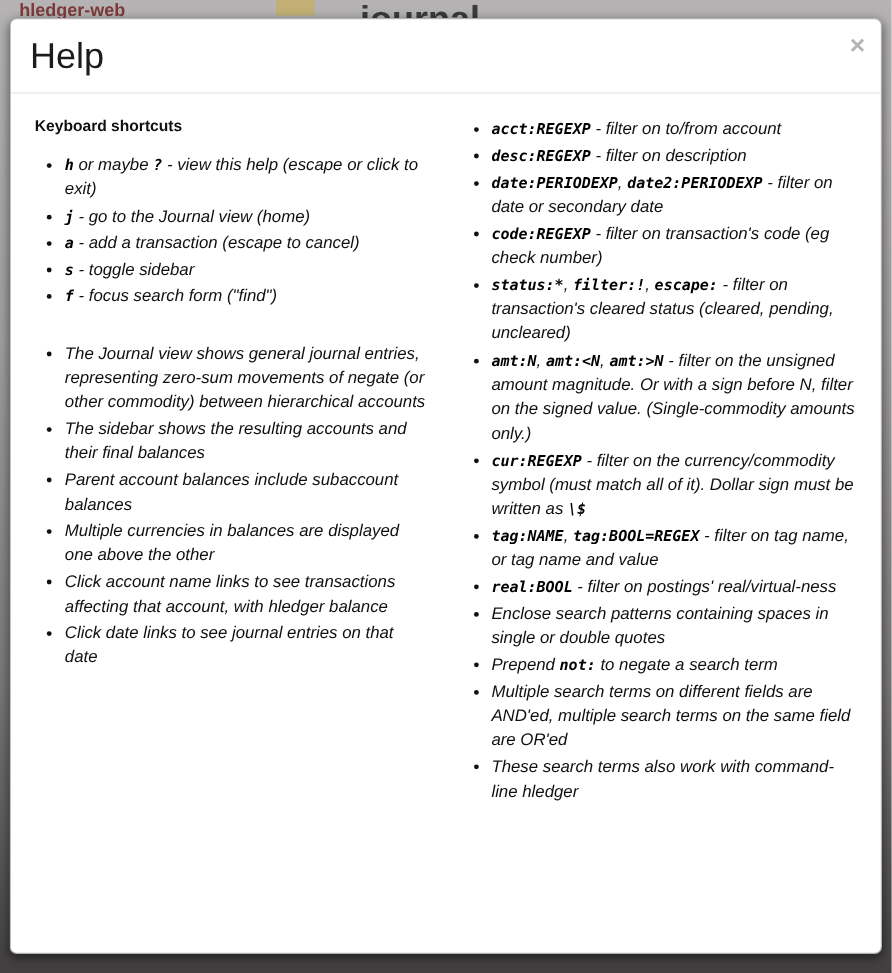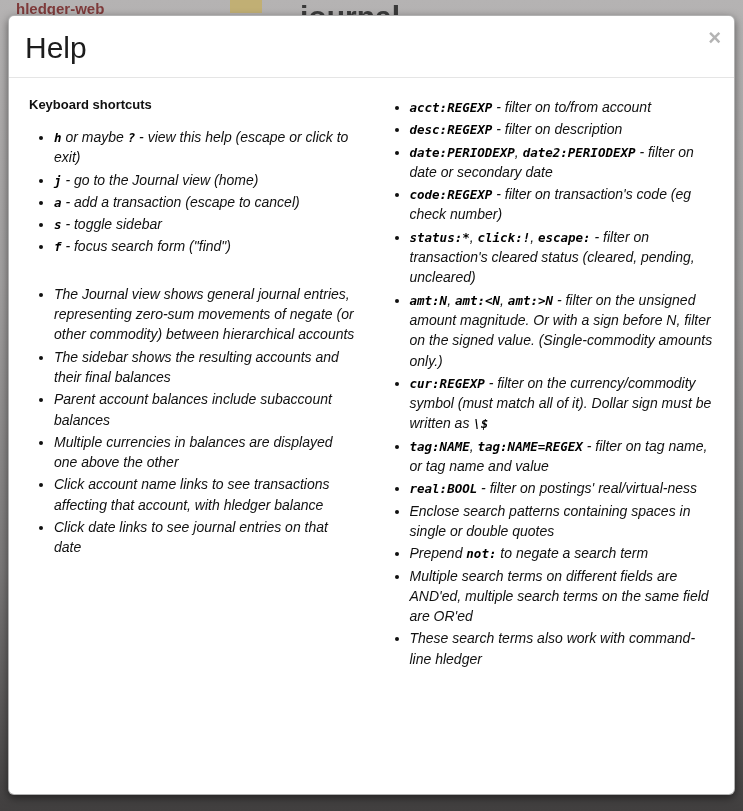--- a/index.html
+++ b/index.html
@@ -102,24 +102,24 @@
       </section>
     </div>
 
     <div class="col">
       <section>
         <ul class="help-list">
             <li><code>acct:REGEXP</code> - filter on to/from account</li>
             <li><code>desc:REGEXP</code> - filter on description</li>
             <li><code>date:PERIODEXP</code>, <code>date2:PERIODEXP</code> - filter on date or secondary date</li>
             <li><code>code:REGEXP</code> - filter on transaction's code (eg check number)</li>
-            <li><code>status:*</code>, <code>click:!</code>, <code>escape:</code> - filter on transaction's cleared status (cleared, pending, uncleared)</li>
+            <li><code>status:*</code>, <code>filter:!</code>, <code>escape:</code> - filter on transaction's cleared status (cleared, pending, uncleared)</li>
             <li><code>amt:N</code>, <code>amt:&lt;N</code>, <code>amt:&gt;N</code> - filter on the unsigned amount magnitude. Or with a sign before N, filter on the signed value. (Single-commodity amounts only.)</li>
             <li><code>cur:REGEXP</code> - filter on the currency/commodity symbol (must match all of it). Dollar sign must be written as <code>\$</code></li>
-            <li><code>tag:NAME</code>, <code>tag:NAME=REGEX</code> - filter on tag name, or tag name and value</li>
+            <li><code>tag:NAME</code>, <code>tag:BOOL=REGEX</code> - filter on tag name, or tag name and value</li>
             <li><code>real:BOOL</code> - filter on postings' real/virtual-ness</li>
             <li>Enclose search patterns containing spaces in single or double quotes</li>
             <li>Prepend <code>not:</code> to negate a search term</li>
             <li>Multiple search terms on different fields are AND'ed, multiple search terms on the same field are OR'ed</li>
             <li>These search terms also work with command-line hledger</li>
           </ul>
       </section>
     </div>
 
   </div>

